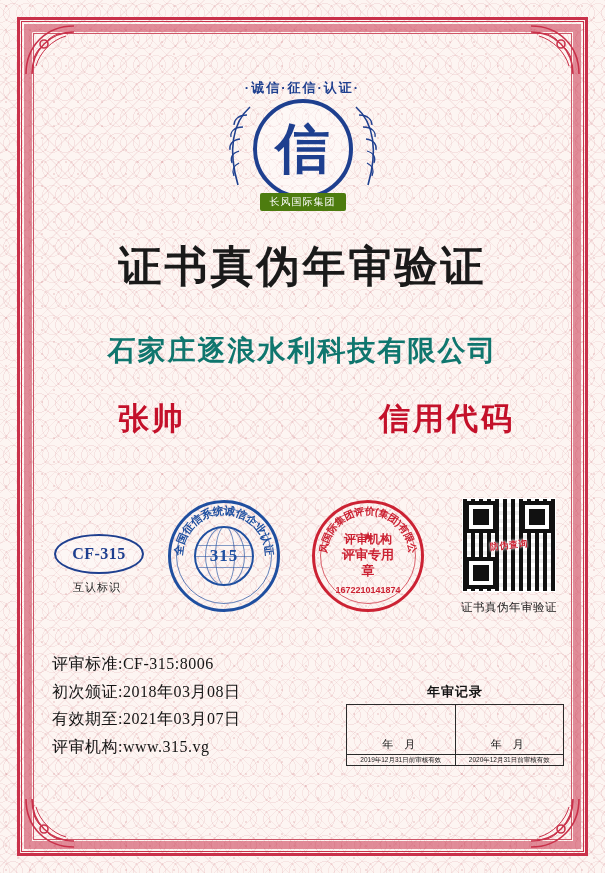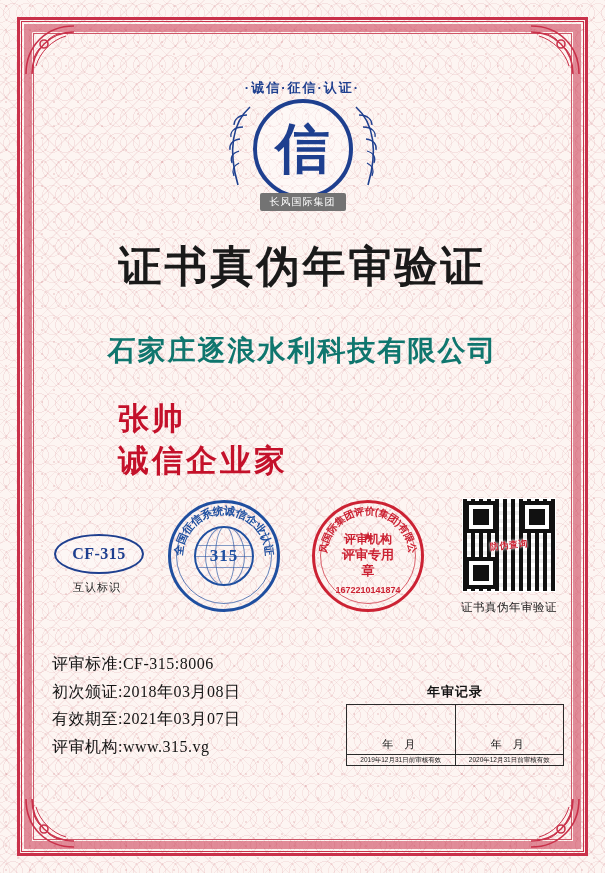--- a/index.html
+++ b/index.html
@@ -145,21 +145,21 @@
     font-size: 54px;
     font-weight: bold;
     color: #1e3f8f;
     line-height: 1;
   }
   .emblem-ribbon {
     position: absolute;
     left: 50%;
     transform: translateX(-50%);
     top: 118px;
-    background: #737373;
+    background: #4d7c0f;
     color: #ffffff;
     font-size: 10px;
     letter-spacing: 1px;
     padding: 2px 10px;
     border-radius: 2px;
     white-space: nowrap;
   }
   .emblem-laurel {
     position: absolute;
     top: 26px;
@@ -212,21 +212,20 @@
     left: 40px; right: 40px;
     top: 358px;
     display: flex;
     justify-content: space-between;
     align-items: baseline;
     color: #c4112a;
     font-family: "Liberation Serif", serif;
     font-size: 31px;
     font-weight: bold;
     letter-spacing: 3px;
-    flex-direction: column;
   }
   .holder-name { margin-left: 38px; }
   .holder-title { margin-right: 10px; }
 
   
   .seals {
     position: absolute;
     left: 0; right: 0;
     top: 442px;
     height: 140px;
@@ -564,21 +563,21 @@
         </div>
         <div class="emblem-ribbon">长风国际集团</div>
       </div>
     </div>
 
     <div class="main-title">证书真伪年审验证</div>
     <div class="company-name">石家庄逐浪水利科技有限公司</div>
 
     <div class="holder-row">
       <span class="holder-name">张帅</span>
-      <span class="holder-title">诚信企业家</span>
+      <span class="holder-title">信用代码</span>
     </div>
 
     <div class="seals">
 
       <div class="seal-cf">
         <div class="oval">CF-315</div>
         <div class="cap">互认标识</div>
       </div>
 
       <div class="seal-round seal-blue">

